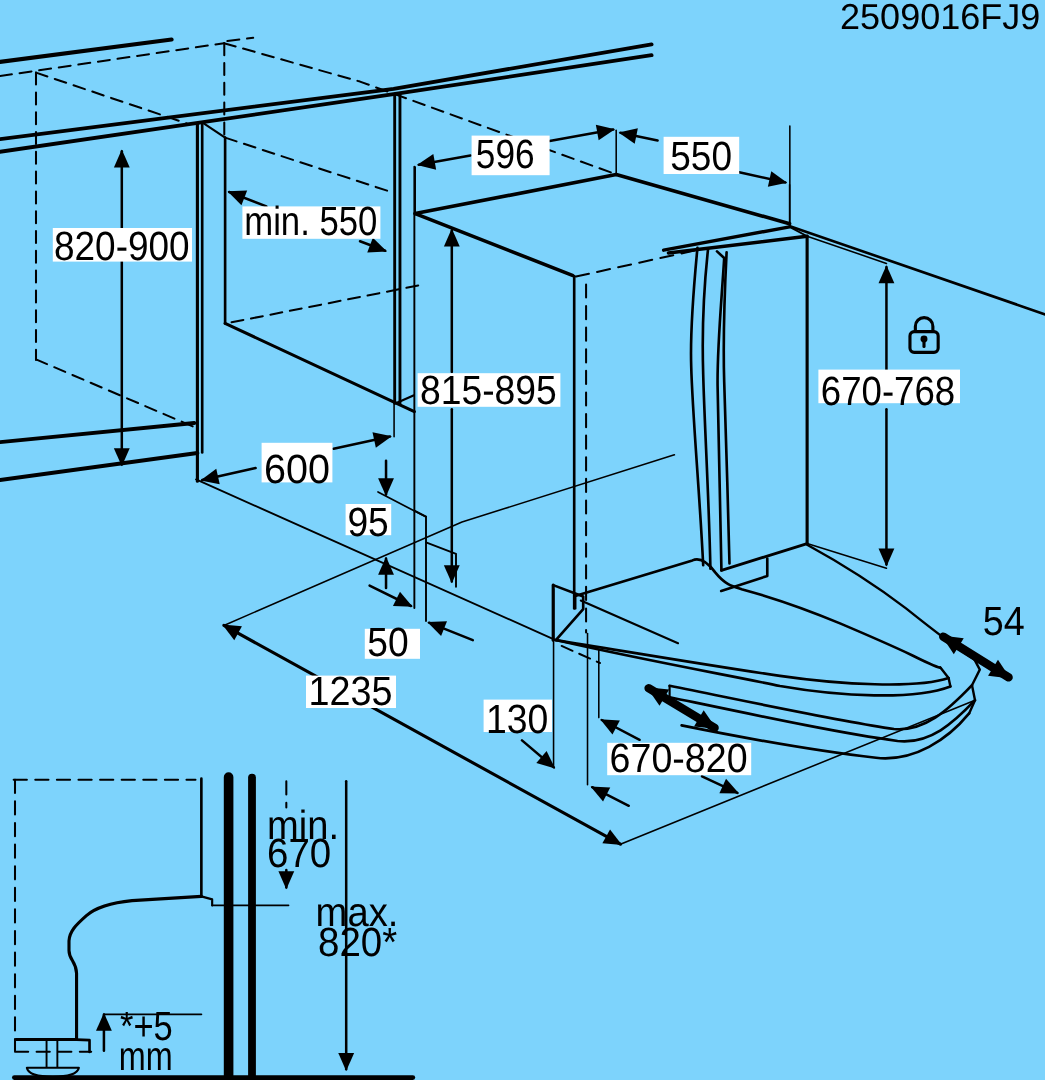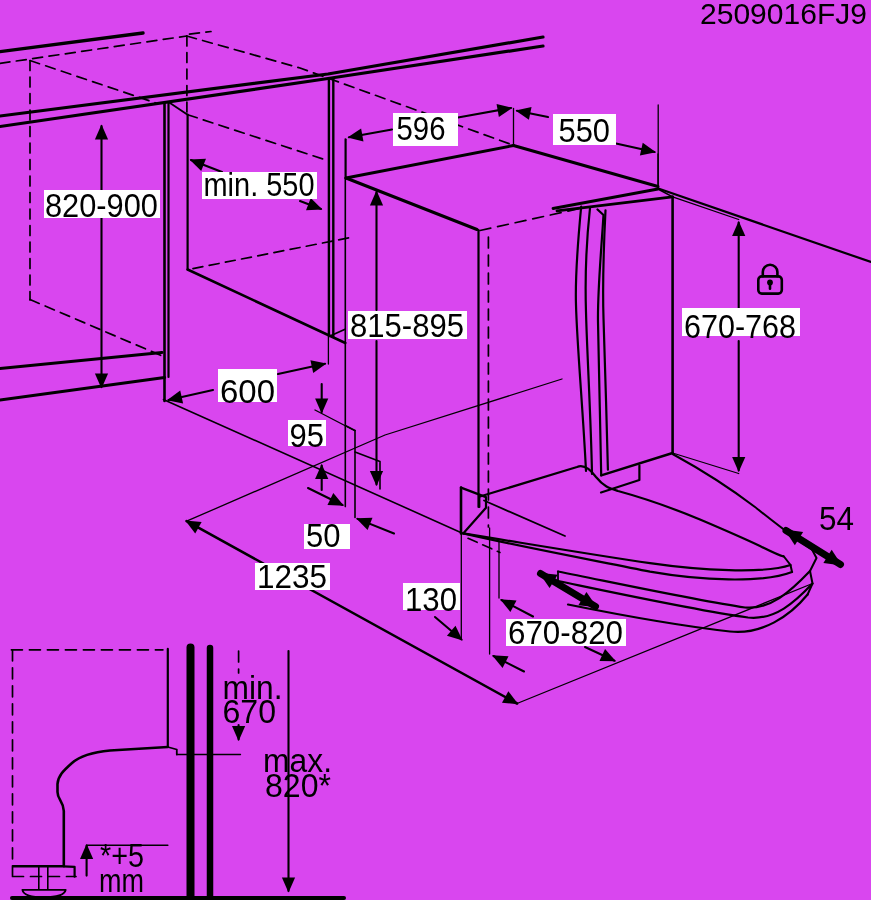--- a/index.html
+++ b/index.html
@@ -1,16 +1,16 @@
 <!DOCTYPE html>
 <html><head>
 <meta charset="utf-8">
 <style>
 html,body{margin:0;padding:0;background:#fff;}
-#page{position:relative;width:871px;height:900px;background:#d946ef;overflow:hidden;}
+#page{position:relative;width:871px;height:900px;background:#7dd3fc;overflow:hidden;}
 svg{position:absolute;top:0;left:0;}
 text{font-family:"Liberation Sans",sans-serif;fill:#000;}
 </style>
 </head>
 <body>
 <div id="page">
 <svg width="871" height="900" viewBox="0 0 871 900">
 <defs>
 <marker id="ah" viewBox="0 0 10 10" refX="9" refY="5" markerWidth="26" markerHeight="15" orient="auto-start-reverse" markerUnits="userSpaceOnUse">
   <path d="M0,0.6 L10,5 L0,9.4 z" fill="#000"></path>

